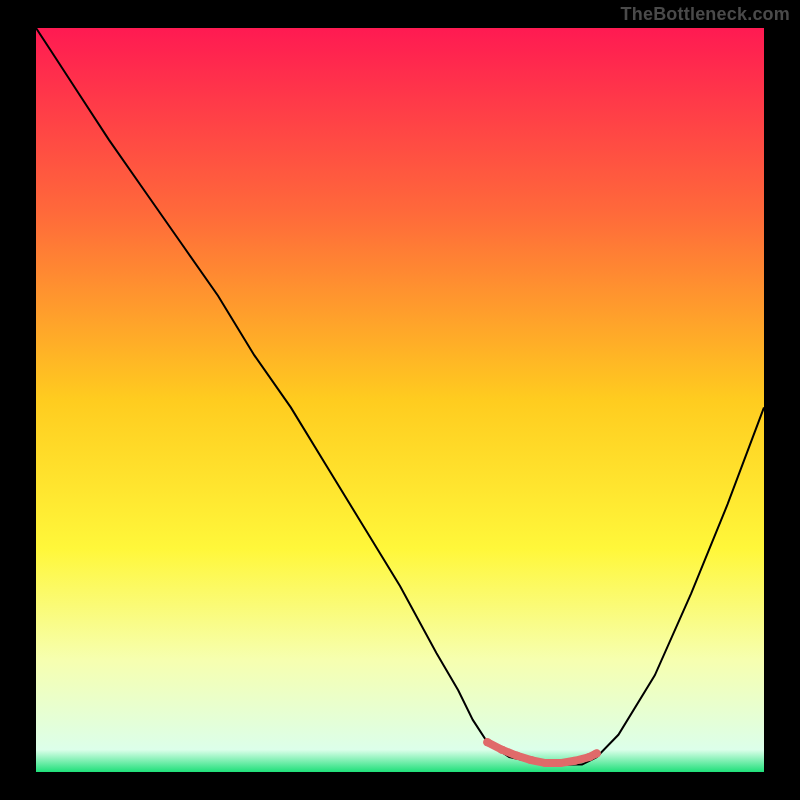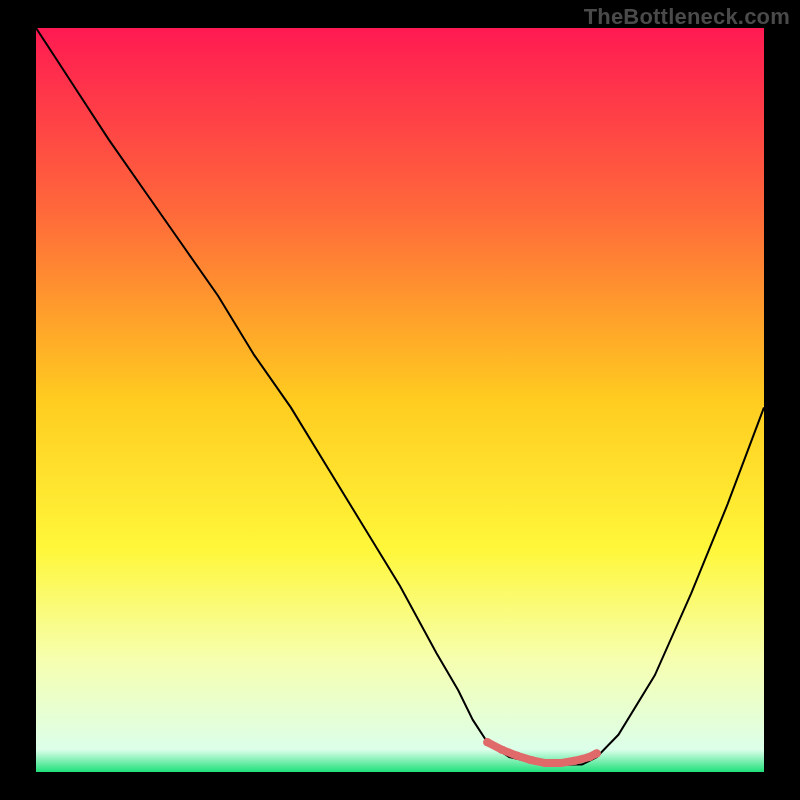--- a/index.html
+++ b/index.html
@@ -15,21 +15,21 @@
     position: relative;
     width: 800px;
     height: 800px;
     background: #000;
   }
   .watermark {
     position: absolute;
     top: 4px;
     right: 10px;
     color: #4a4a4a;
-    font-size: 22px;
+    font-size: 18px;
     font-weight: 600;
     letter-spacing: 0.2px;
     z-index: 10;
   }
   .plot-wrap {
     position: absolute;
     left: 36px;
     top: 28px;
     width: 728px;
     height: 744px;

